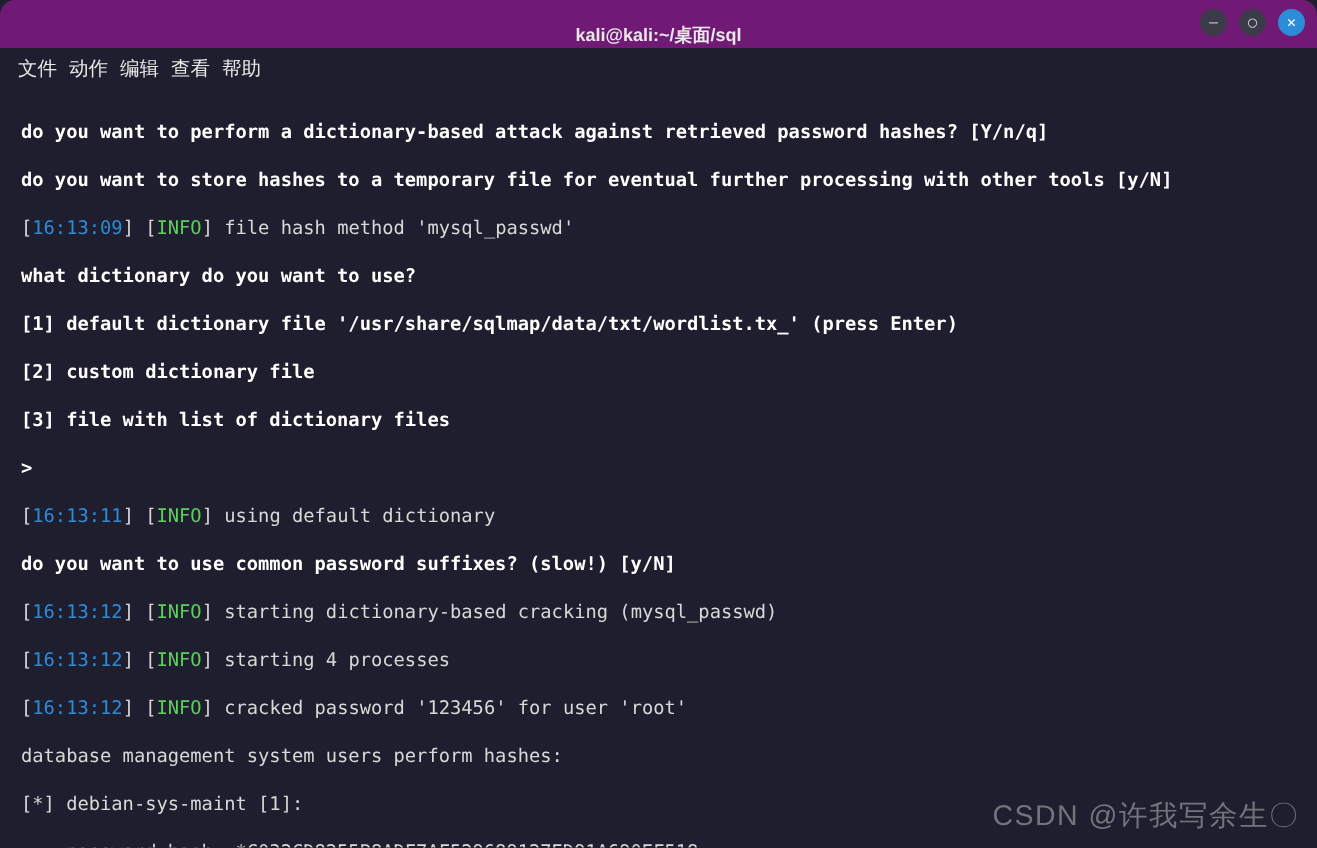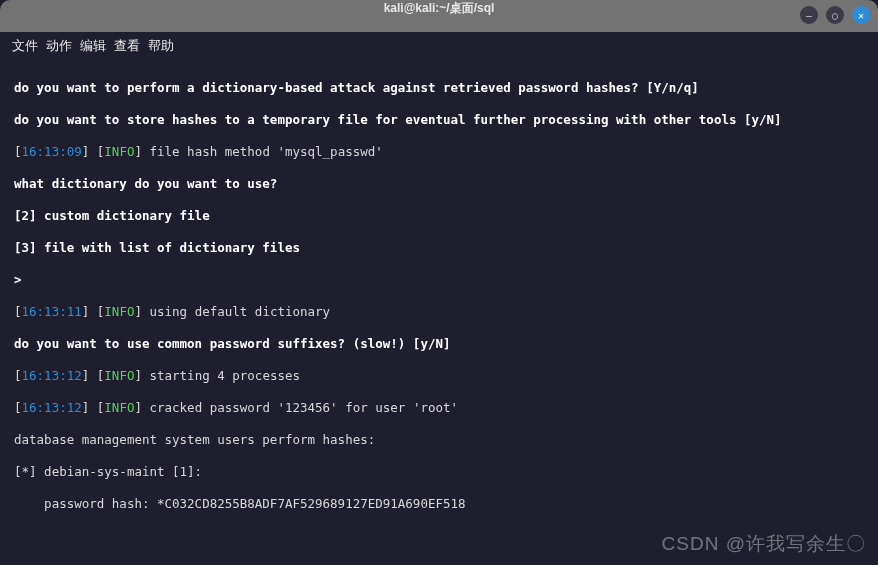--- a/index.html
+++ b/index.html
@@ -1,17 +1,17 @@
 <!DOCTYPE html>
 <html><head>
 <meta charset="utf-8">
 <style>
 * { margin:0; padding:0; box-sizing:border-box; }
 body { background:#1e1e2e; width:878px; height:565px; font-family:"DejaVu Sans Mono","Liberation Mono",monospace; overflow:hidden; position:relative; }
-.titlebar { height:32px; background:#737373; display:flex; align-items:flex-start; justify-content:center; position:relative; border-top-left-radius:10px; border-top-right-radius:10px; }
+.titlebar { height:32px; background:#701a75; display:flex; align-items:flex-end; justify-content:center; position:relative; border-top-left-radius:10px; border-top-right-radius:10px; }
 .titlebar-title { color:#e8e8e8; font-size:12px; font-weight:600; font-family:sans-serif; }
 .window-controls { position:absolute; right:8px; top:6px; display:flex; gap:8px; }
 .ctl { width:18px; height:18px; border-radius:50%; display:flex; align-items:center; justify-content:center; font-size:10px; color:#1a1a26; cursor:pointer; }
 .ctl.min { background:#3a3a48; color:#ccc;}
 .ctl.max { background:#3a3a48; color:#ccc;}
 .ctl.close { background:#2d8cd8; color:#fff;}
 .menubar { height:28px; display:flex; align-items:center; padding:0 12px; gap:8px; color:#e8e8e8; font-size:13px; font-family:sans-serif; }
 .menubar span { cursor:pointer; }
 .term { padding:4px 14px 8px 14px; font-size:12.5px; line-height:16px; color:#d8d8d8; white-space:pre; letter-spacing:0; }
 .b { font-weight:bold; color:#fff; }
@@ -39,25 +39,27 @@
   <span>编辑</span>
   <span>查看</span>
   <span>帮助</span>
 </div>
 
 <div class="term">
 <span class="line q">do you want to perform a dictionary-based attack against retrieved password hashes? [Y/n/q]</span>
 <span class="line q">do you want to store hashes to a temporary file for eventual further processing with other tools [y/N]</span>
 <span class="line">[<span class="ts">16:13:09</span>] [<span class="info">INFO</span>]<span> file hash method 'mysql_passwd'</span></span>
 <span class="line q">what dictionary do you want to use?</span>
+<span class="line b">[1] default dictionary file '/usr/share/sqlmap/data/txt/wordlist.tx_' (press Enter)</span>
 <span class="line b">[2] custom dictionary file</span>
 <span class="line b">[3] file with list of dictionary files</span>
 <span class="line b">&gt;</span>
 <span class="line">[<span class="ts">16:13:11</span>] [<span class="info">INFO</span>]<span> using default dictionary</span></span>
 <span class="line q">do you want to use common password suffixes? (slow!) [y/N]</span>
+<span class="line">[<span class="ts">16:13:12</span>] [<span class="info">INFO</span>]<span> starting dictionary-based cracking (mysql_passwd)</span></span>
 <span class="line">[<span class="ts">16:13:12</span>] [<span class="info">INFO</span>]<span> starting 4 processes</span></span>
 <span class="line">[<span class="ts">16:13:12</span>] [<span class="info">INFO</span>]<span> cracked password '123456' for user 'root'</span></span>
 <span class="line">database management system users perform hashes:</span>
 <span class="line">[*] debian-sys-maint [1]:</span>
 <span class="line">    password hash: *C032CD8255B8ADF7AF529689127ED91A690EF518</span>
 
 
 
 
 

